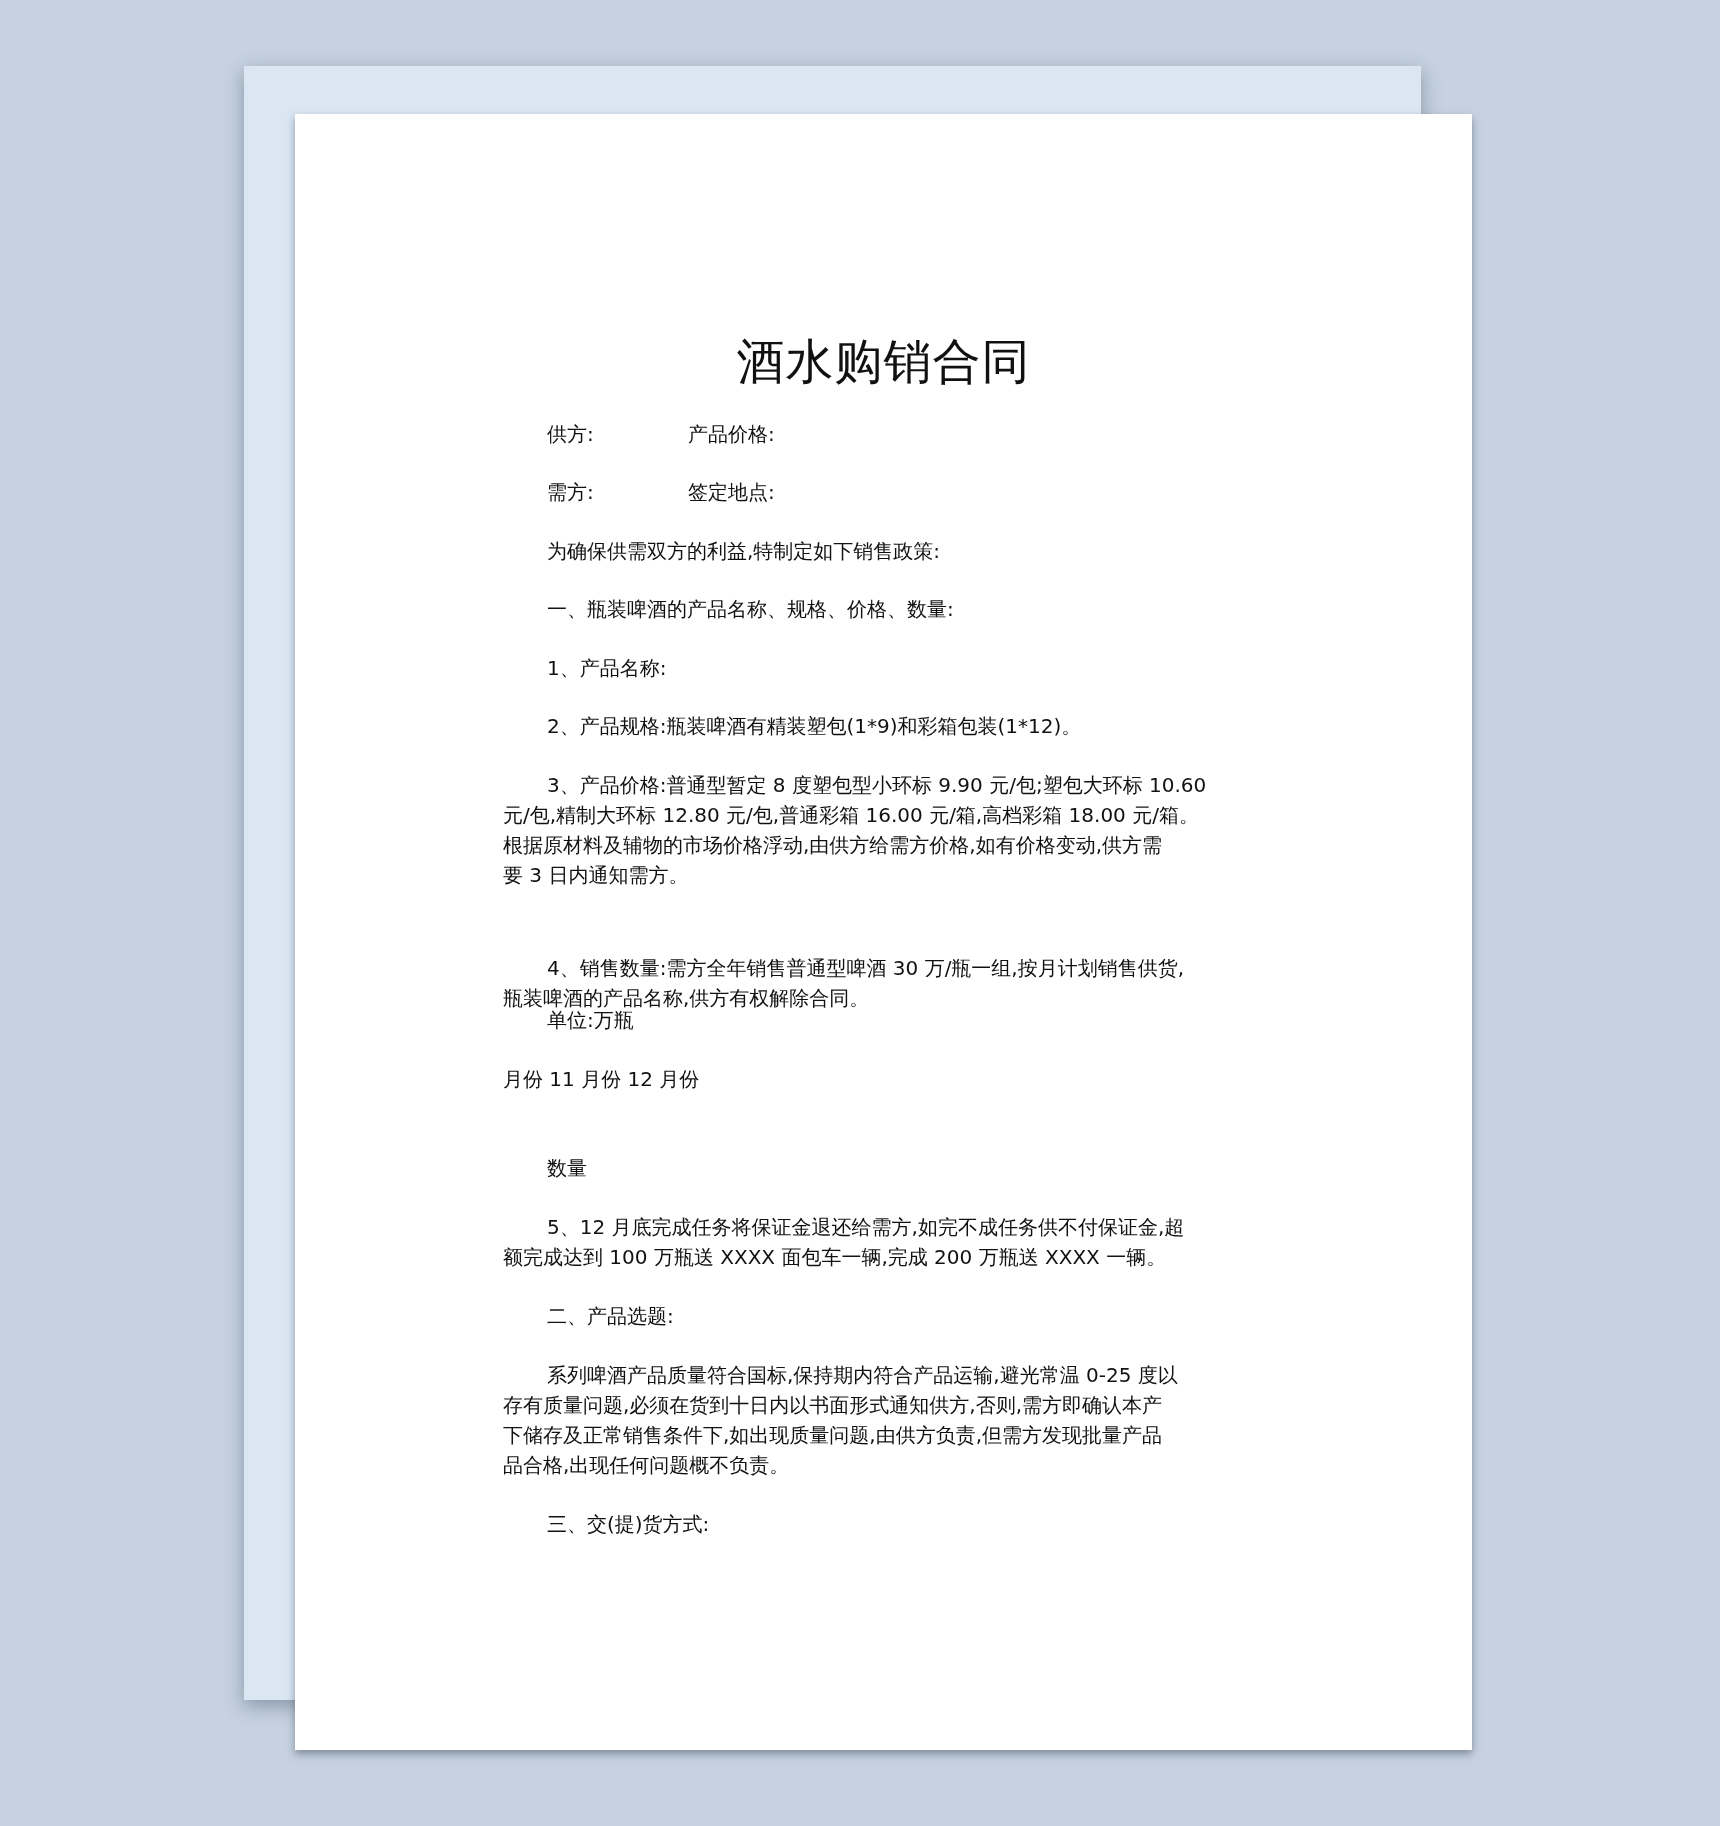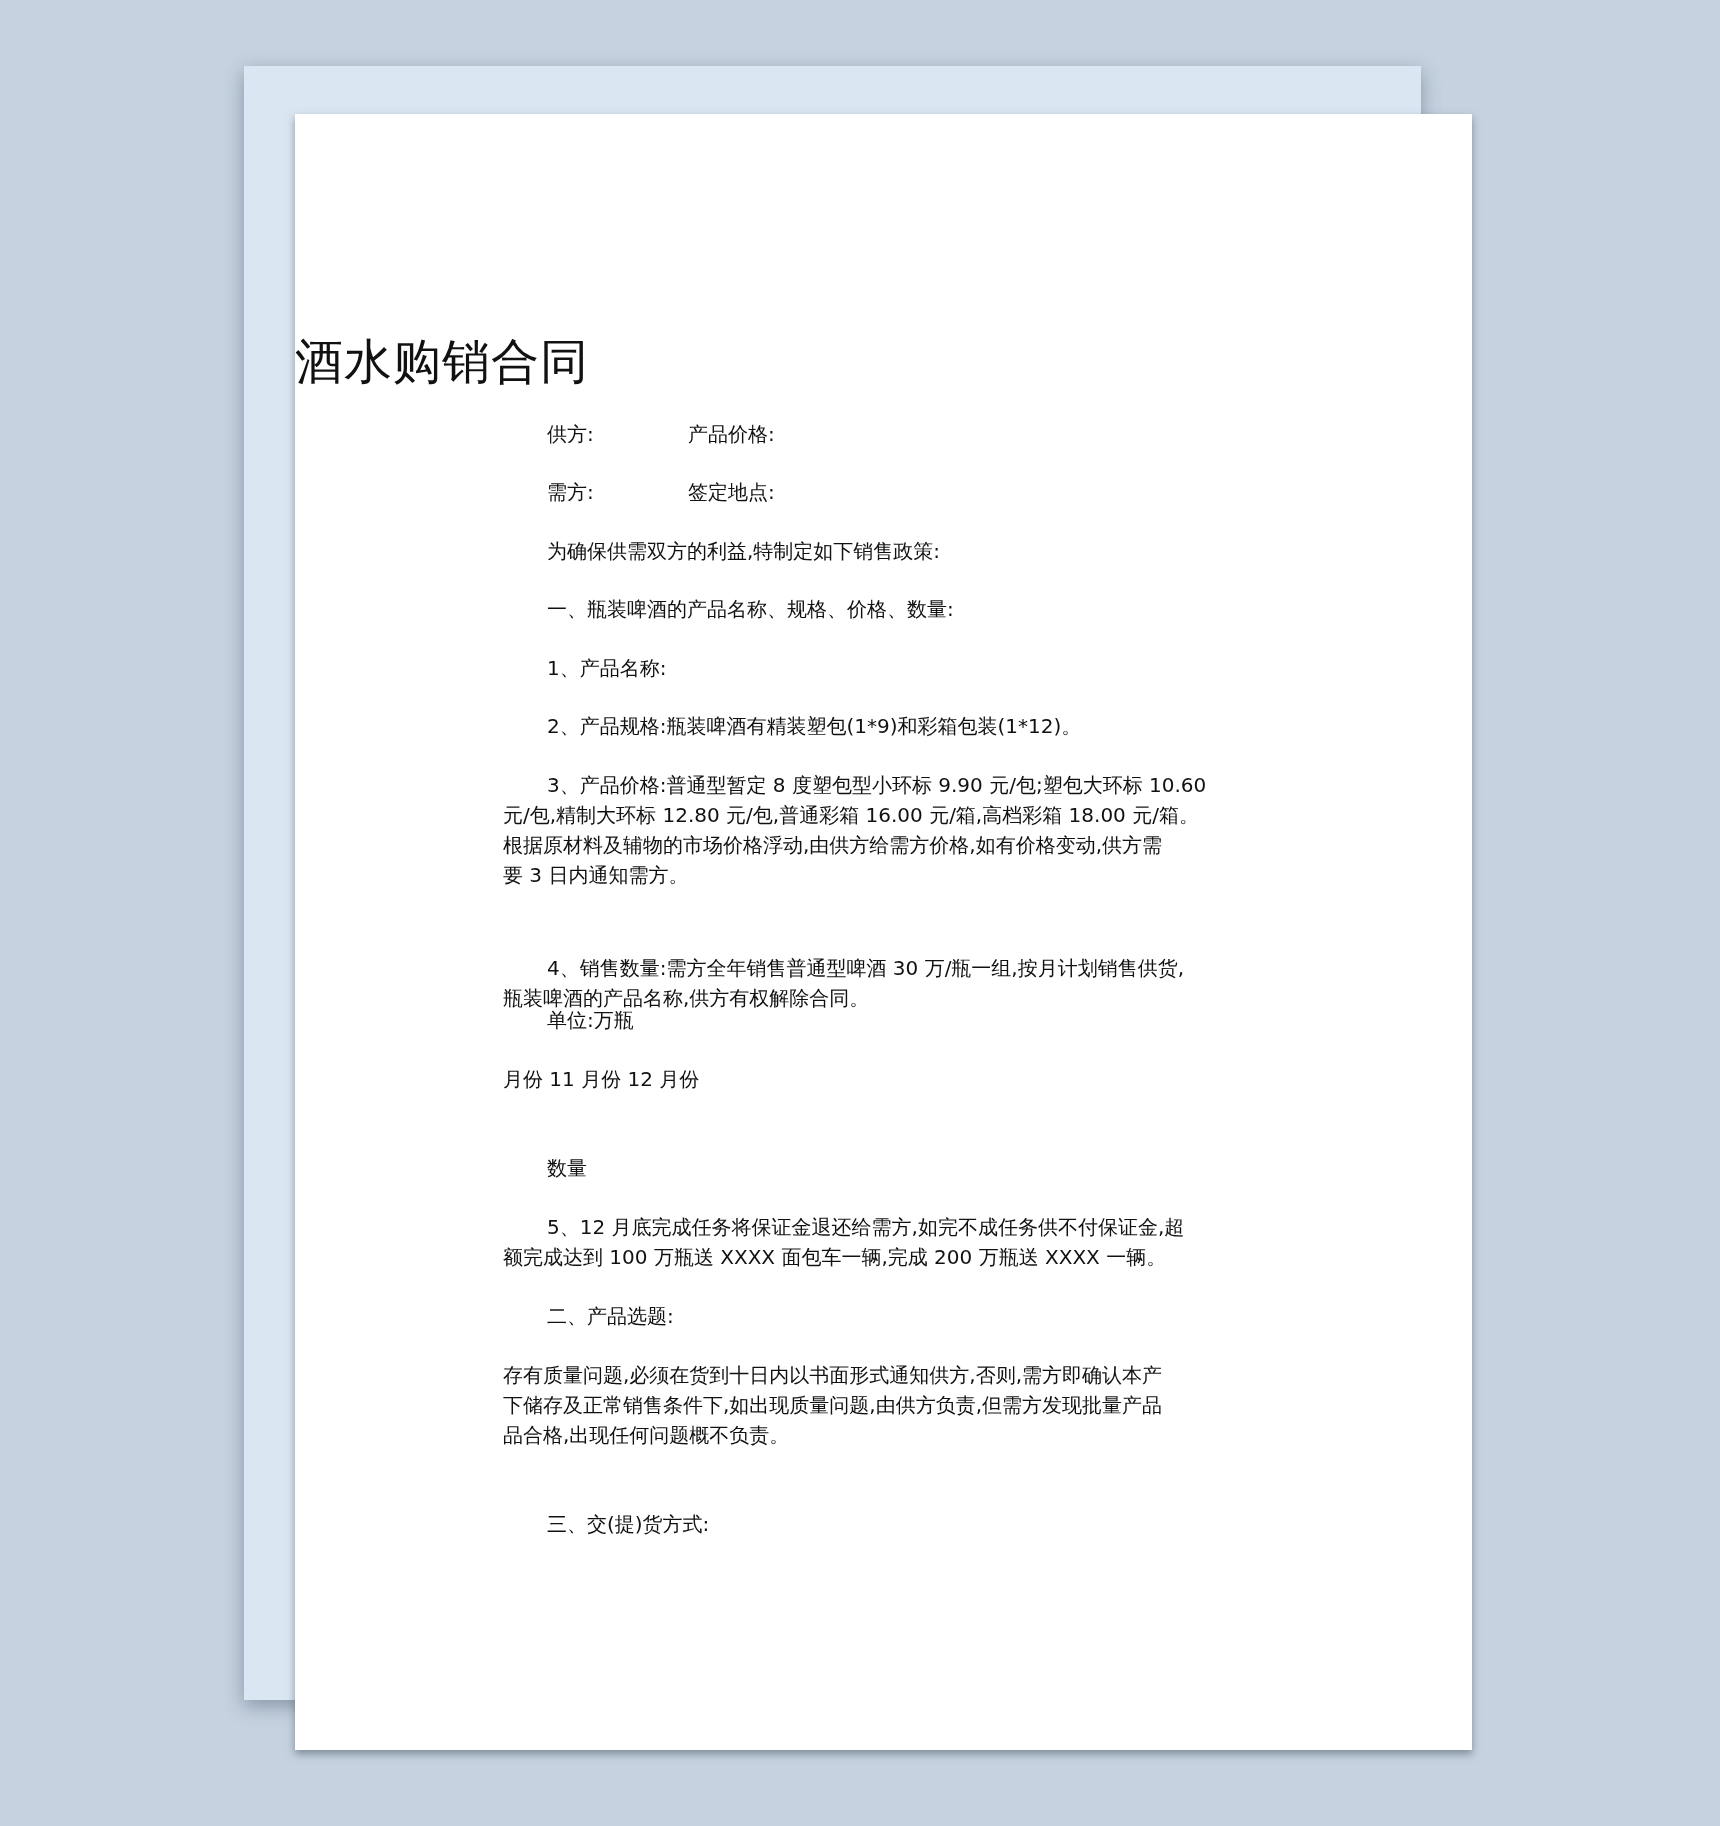--- a/index.html
+++ b/index.html
@@ -16,21 +16,21 @@
       box-shadow: 0 6px 18px rgba(60,75,95,0.45);
     }
     .front-page {
       position: absolute; left: 295px; top: 114px;
       width: 1177px; height: 1636px;
       background: #ffffff;
       box-shadow: 0 4px 8px rgba(70,80,95,0.55);
     }
     .title {
       position: absolute; left: 0; width: 100%; top: 217px;
-      font-size: 48px; line-height: 60px;
+      text-align: center; font-size: 48px; line-height: 60px;
       color: #111; letter-spacing: 1px;
     }
     .content {
       position: absolute; left: 208px; top: 305px; width: 770px;
       font-size: 20px; color: #111; line-height: 30px;
     }
     .line { display: block; height: 30px; white-space: pre; }
     .indent { padding-left: 44px; }
     .row2 { display: flex; }
     .row2 .c1 { width: 141px; }
@@ -86,20 +86,21 @@
       <span class="line indent">数量</span>
     </div>
     <div style="position:absolute; top:793px; width:770px;">
       <span class="line indent">5、12 月底完成任务将保证金退还给需方,如完不成任务供不付保证金,超</span>
       <span class="line">额完成达到 100 万瓶送 XXXX 面包车一辆,完成 200 万瓶送 XXXX 一辆。</span>
     </div>
     <div style="position:absolute; top:882px; width:770px;">
       <span class="line indent">二、产品选题:</span>
     </div>
     <div style="position:absolute; top:941px; width:770px;">
+      <span class="line indent">系列啤酒产品质量符合国标,保持期内符合产品运输,避光常温 0-25 度以</span>
       <span class="line">存有质量问题,必须在货到十日内以书面形式通知供方,否则,需方即确认本产</span>
       <span class="line">下储存及正常销售条件下,如出现质量问题,由供方负责,但需方发现批量产品</span>
       <span class="line">品合格,出现任何问题概不负责。</span>
     </div>
     <div style="position:absolute; top:1090px; width:770px;">
       <span class="line indent">三、交(提)货方式:</span>
     </div>
   </div>
 </div>
 

